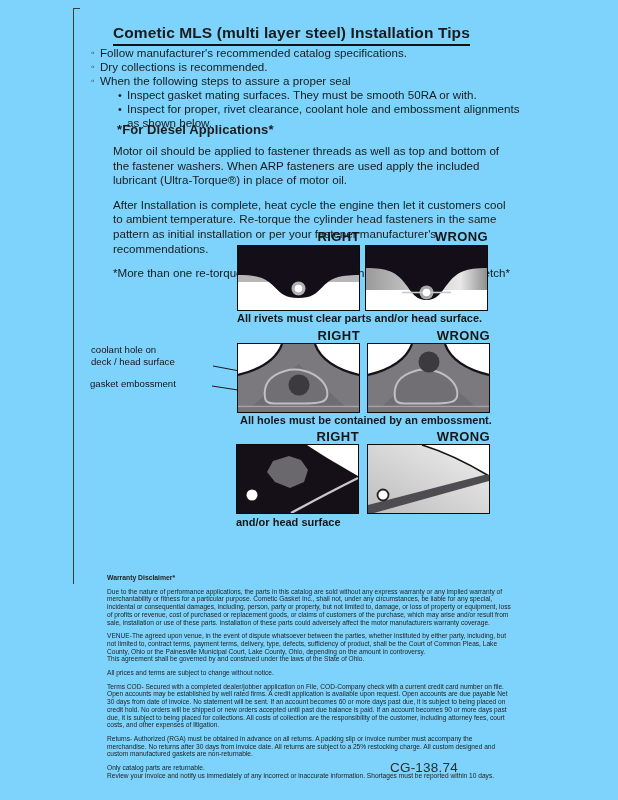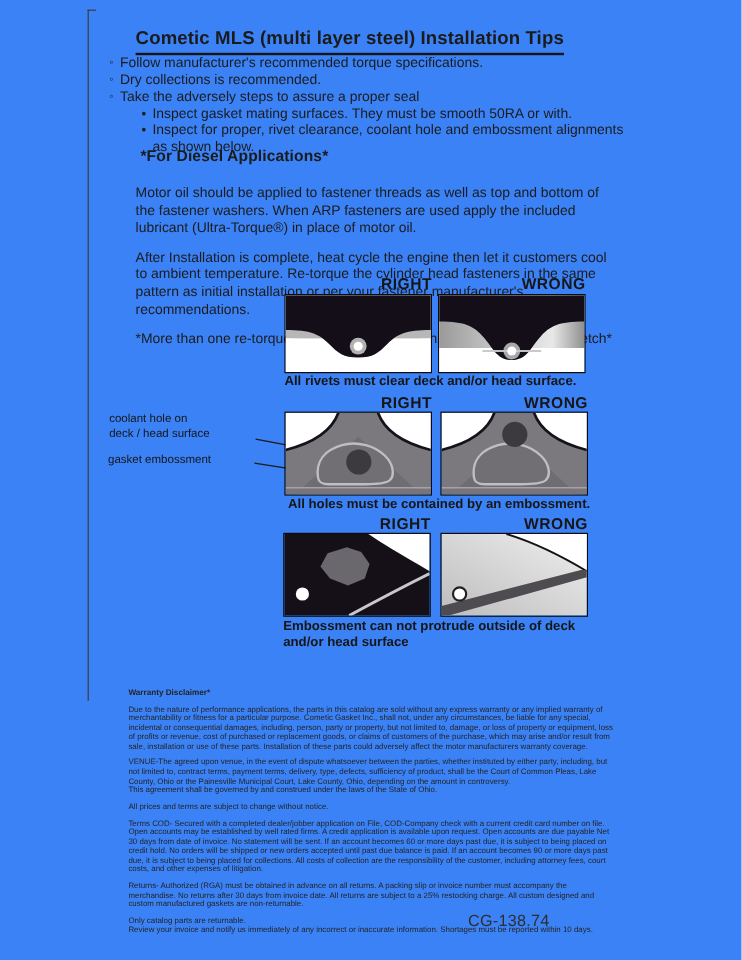--- a/index.html
+++ b/index.html
@@ -1,36 +1,36 @@
 <!DOCTYPE html>
 <html><head>
 <meta charset="utf-8">
 <style>
   html,body{margin:0;padding:0;background:#ffffff;}
   .page{
-    position:relative;width:618px;height:800px;background:#3b82f6;overflow:hidden;
+    position:relative;width:618px;height:800px;background:#7dd3fc;overflow:hidden;
     font-family:"Liberation Sans", sans-serif;color:#1b1b1b;
   }
   
   .edge-line{position:absolute;left:73px;top:8px;width:1px;height:576px;background:#3c3c3c;}
   .edge-tick{position:absolute;left:73px;top:8px;width:7px;height:1px;background:#3c3c3c;}
 
   .title{
     position:absolute;left:113px;top:24px;font-size:15.5px;font-weight:700;
     border-bottom:2px solid #141414;padding-bottom:2px;letter-spacing:.1px;
   }
   .intro{position:absolute;left:91px;top:46px;width:440px;font-size:11.6px;line-height:14px;}
   .b-row{display:flex;}
   .b-row .mk{width:9px;flex:0 0 9px;font-size:10px;line-height:14px;}
   .sb-row{display:flex;padding-left:27px;}
   .sb-row .mk{width:9px;flex:0 0 9px;font-size:11px;line-height:14px;}
 
   .diesel{position:absolute;left:113px;top:118px;width:402px;}
   .diesel h2{margin:4px;font-size:13px;font-weight:700;letter-spacing:.1px;}
-  .diesel p{margin:17px 0 0 0;font-size:11.6px;line-height:14.6px;}
+  .diesel p{margin:7px 0 0 0;font-size:11.6px;line-height:14.6px;}
   .diesel p.gap{margin-top:10px;}
 
   .fig-label{position:absolute;width:123px;text-align:right;font-size:13px;font-weight:600;letter-spacing:.4px;color:#161616;}
   .fig-box{position:absolute;width:123px;height:66px;border:1px solid #0c0c0c;box-sizing:border-box;}
   .fig-box.tall{height:70px;}
   .fig-box svg{display:block;width:100%;height:100%;}
   .fig-caption{position:absolute;font-size:11px;font-weight:700;color:#161616;line-height:12.5px;}
 
   .hole-label{position:absolute;text-align:left;font-size:9.6px;line-height:11.5px;color:#161616;}
   .leader-svg{position:absolute;left:200px;top:355px;width:110px;height:45px;}
@@ -47,29 +47,29 @@
 <div class="page">
 
   <div class="edge-line"></div>
   <div class="edge-tick"></div>
 
   <div class="title">Cometic MLS (multi layer steel) Installation Tips</div>
 
   <div class="intro">
     <div class="b-row">
       <span class="mk">◦</span>
-      <span>Follow manufacturer's recommended torque specifications.</span>
+      <span>Follow manufacturer's recommended catalog specifications.</span>
     </div>
     <div class="b-row">
       <span class="mk">◦</span>
       <span>Dry collections is recommended.</span>
     </div>
     <div class="b-row">
       <span class="mk">◦</span>
-      <span>Take the adversely steps to assure a proper seal</span>
+      <span>When the following steps to assure a proper seal</span>
     </div>
     <div class="sb-row">
       <span class="mk">•</span>
       <span>Inspect gasket mating surfaces.  They must be smooth 50RA or with.</span>
     </div>
     <div class="sb-row">
       <span class="mk">•</span>
       <span>Inspect for proper, rivet clearance, coolant hole and embossment alignments as shown below.</span>
     </div>
   </div>
@@ -108,21 +108,21 @@
       <rect width="121" height="64" fill="#ffffff"></rect>
       <path d="M0,0 H121 V44 C100,44 93,47 85,53 C78,58.5 73,60 60.5,60 C48,60 43,58.5 36,53 C29,47 21,44 0,44 Z" fill="url(#gradW1)"></path>
       <rect y="44" width="121" height="20" fill="#ffffff"></rect>
       <path d="M0,0 H121 V22 C99,22 92,26 84,35 C76,44 73,54 60.5,54 C48,54 45,44 37,35 C29,26 22,22 0,22 Z" fill="#140e18"></path>
       <circle cx="60.5" cy="46.5" r="7" fill="#a8a8a8"></circle>
       <rect x="36" y="45.7" width="49" height="1.6" fill="#c9c9c9"></rect>
       <circle cx="60.5" cy="46.5" r="3.8" fill="#ffffff"></circle>
     </svg>
   </div>
 
-  <div class="fig-caption" style="left:237px;top:312px;width:300px;">All rivets must clear deck and/or head surface.</div>
+  <div class="fig-caption" style="left:237px;top:312px;width:300px;">All rivets must clear parts and/or head surface.</div>
 
   <div class="hole-label" style="right:407px;top:344px;width:120px;">
     <div>coolant hole on</div>
     <div>deck / head surface</div>
   </div>
   <div class="hole-label" style="right:408px;top:378px;width:120px;">gasket embossment</div>
 
   <svg class="leader-svg" viewBox="0 0 110 45">
     <line x1="13" y1="11" x2="98" y2="27" stroke="#1a1a1a" stroke-width="1"></line>
     <line x1="12" y1="31" x2="64" y2="39" stroke="#1a1a1a" stroke-width="1"></line>
@@ -186,21 +186,20 @@
       </defs>
       <rect width="121" height="68" fill="url(#gradF3)"></rect>
       <path d="M54,0 H121 V31 C96,16 74,6 54,0 Z" fill="#ffffff"></path>
       <path d="M54,0 C74,6 96,16 121,31" fill="none" stroke="#141414" stroke-width="1.6"></path>
       <polygon points="0,60 116,30 121,30 121,36 6,68 0,68" fill="#4e4c51"></polygon>
       <circle cx="15" cy="50" r="5.5" fill="#ffffff" stroke="#222222" stroke-width="1.8"></circle>
     </svg>
   </div>
 
   <div class="fig-caption" style="left:236px;top:516px;width:300px;">
-    <div>Embossment can not protrude outside of deck</div>
     <div>and/or head surface</div>
   </div>
 
   <div class="warranty">
     <h3>Warranty Disclaimer*</h3>
     <p>Due to the nature of performance applications, the parts in this catalog are sold without any express warranty or any implied warranty of merchantability or fitness for a particular purpose.  Cometic Gasket Inc., shall not, under any circumstances, be liable for any special, incidental or consequential damages, including, person, party or property, but not limited to, damage, or loss of property or equipment, loss of profits or revenue, cost of purchased or replacement goods, or claims of customers of the purchase, which may arise and/or result from sale, installation or use of these parts.  Installation of these parts could adversely affect the motor manufacturers warranty coverage.</p>
     <p class="tight">VENUE-The agreed upon venue, in the event of dispute whatsoever between the parties, whether instituted by either party, including, but not limited to, contract terms, payment terms, delivery, type, defects, sufficiency of product, shall be the Court of Common Pleas, Lake County, Ohio or the Painesville Municipal Court, Lake County, Ohio, depending on the amount in controversy.</p>
     <p>This agreement shall be governed by and construed under the laws of the State of Ohio.</p>
     <p>All prices and terms are subject to change without notice.</p>
     <p>Terms COD- Secured with a completed dealer/jobber application on File, COD-Company check with a current credit card number on file.  Open accounts may be established by well rated firms.  A credit application is available upon request.  Open accounts are due payable Net 30 days from date of invoice.  No statement will be sent.  If an account becomes 60 or more days past due, it is subject to being placed on credit hold.  No orders will be shipped or new orders accepted until past due balance is paid.  If an account becomes 90 or more days past due, it is subject to being placed for collections.  All costs of collection are the responsibility of the customer, including attorney fees, court costs, and other expenses of litigation.</p>

